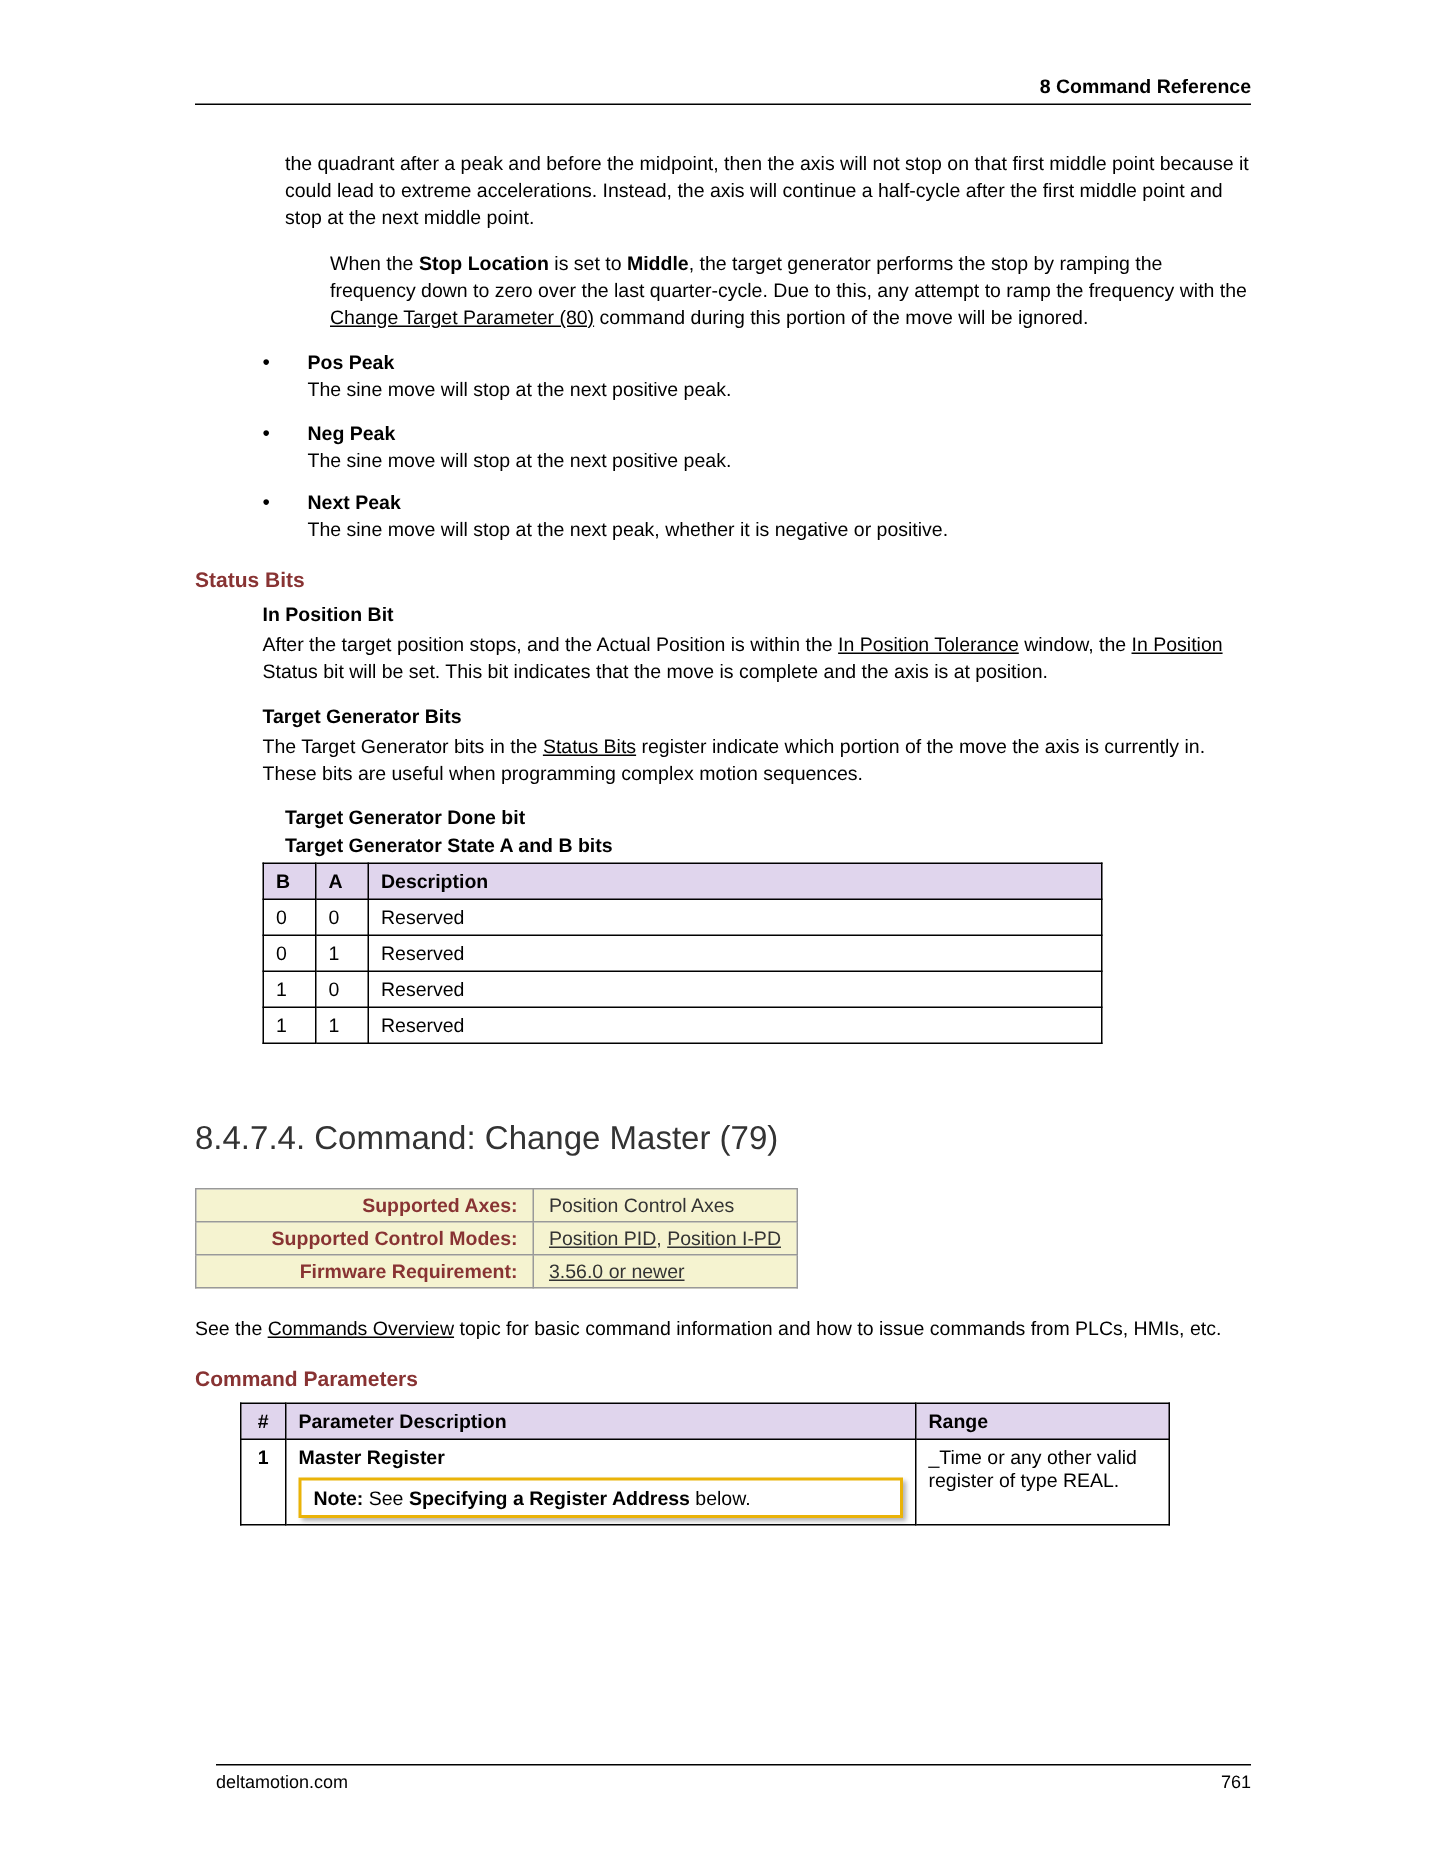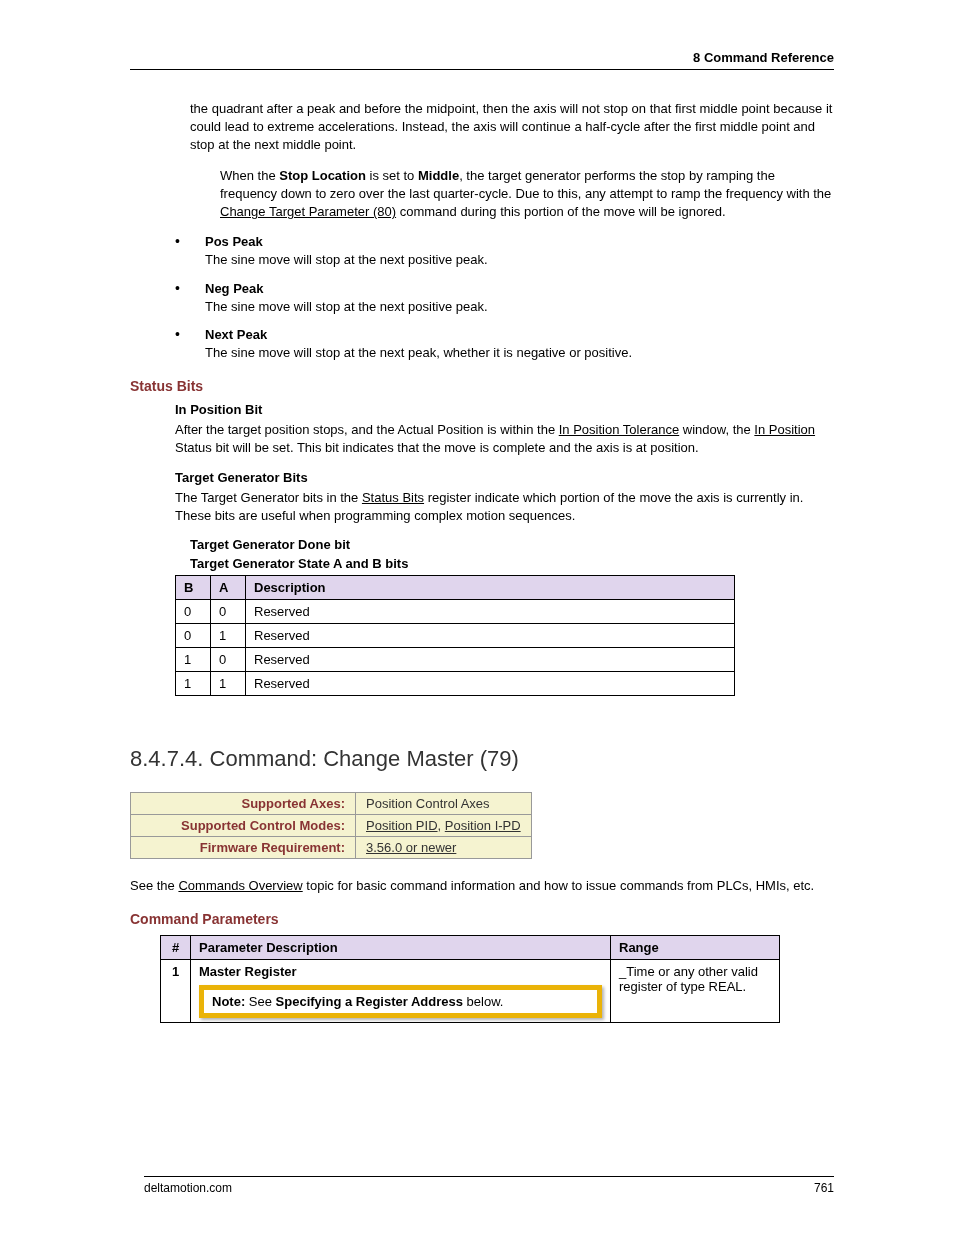--- a/index.html
+++ b/index.html
@@ -140,21 +140,21 @@
     vertical-align: top;
   }
   .param-table td {
     border: 1px solid #000;
     padding: 4px 8px;
     vertical-align: top;
   }
   .param-table .col-num { width: 30px; text-align: center; }
   .param-table .col-desc { width: 420px; margin-left: 36px; }
   .inner-note {
-    border: 5px solid #eab308;
+    border: 2px solid #eab308;
     padding: 4px 8px;
     margin-top: 6px;
     box-shadow: 2px 2px 3px rgba(0,0,0,0.3);
   }
   .footer {
     position: absolute;
     bottom: 40px;
     left: 144px;
     right: 120px;
     border-top: 1px solid #000;

